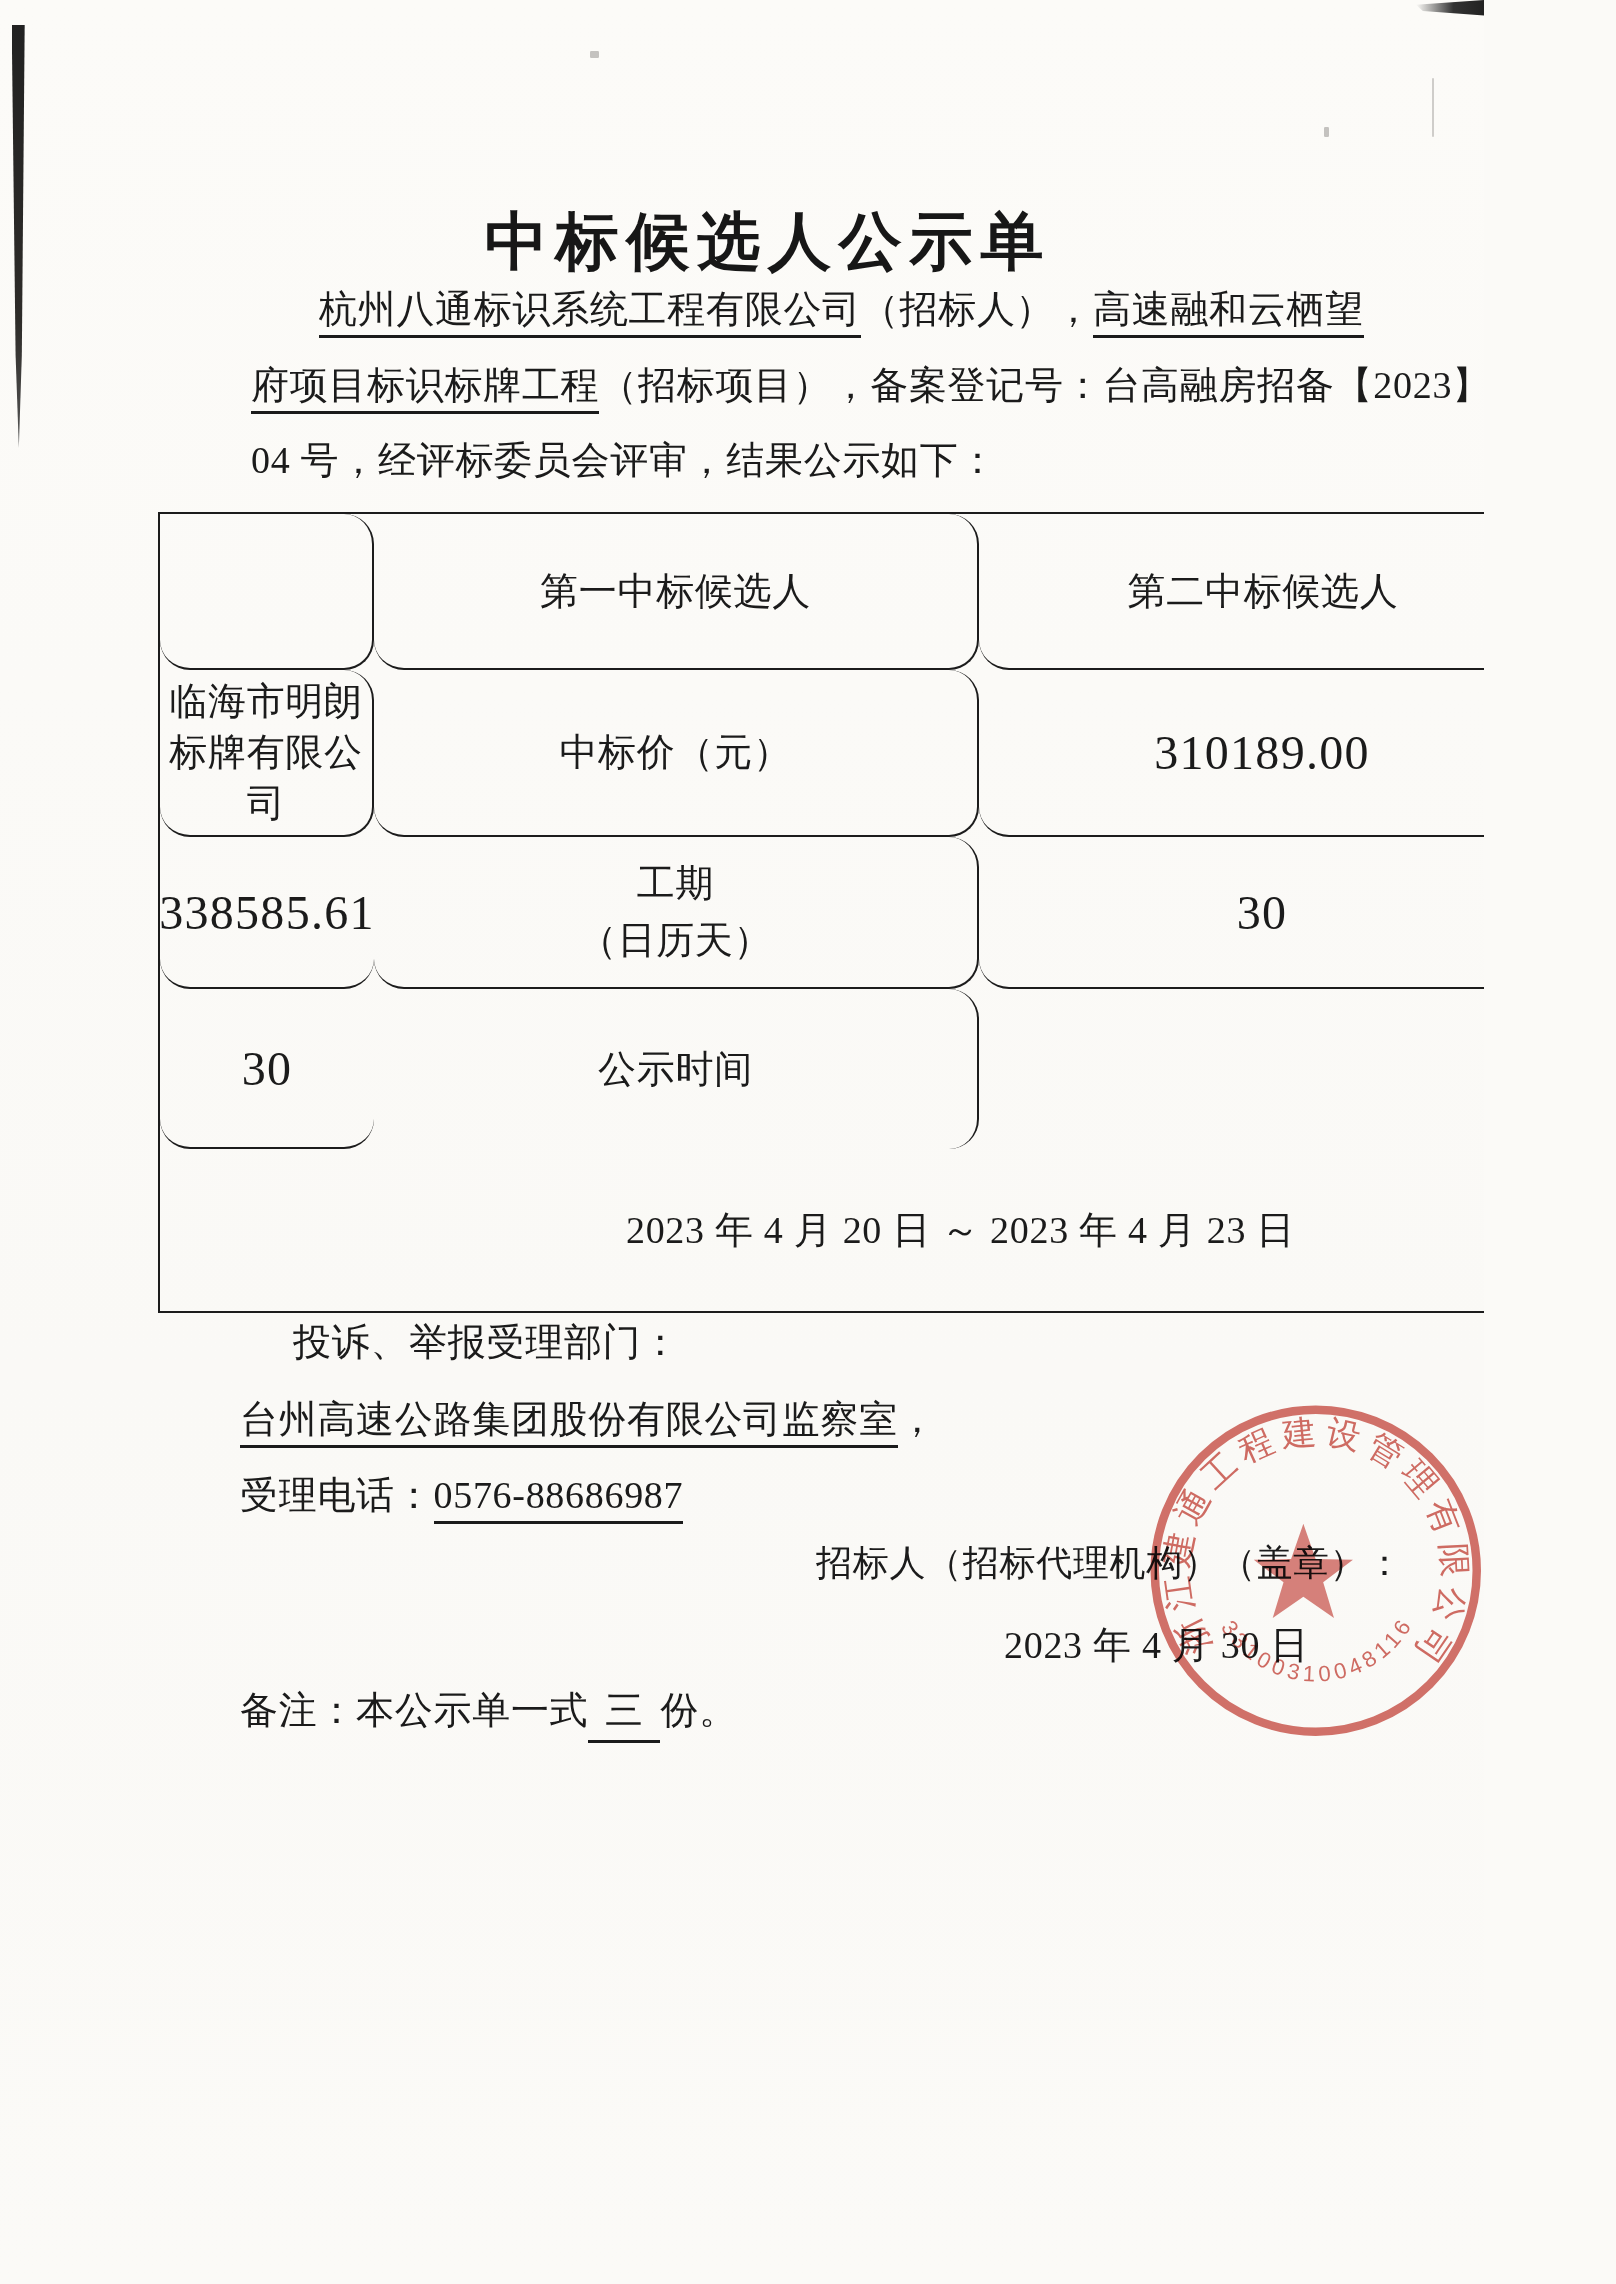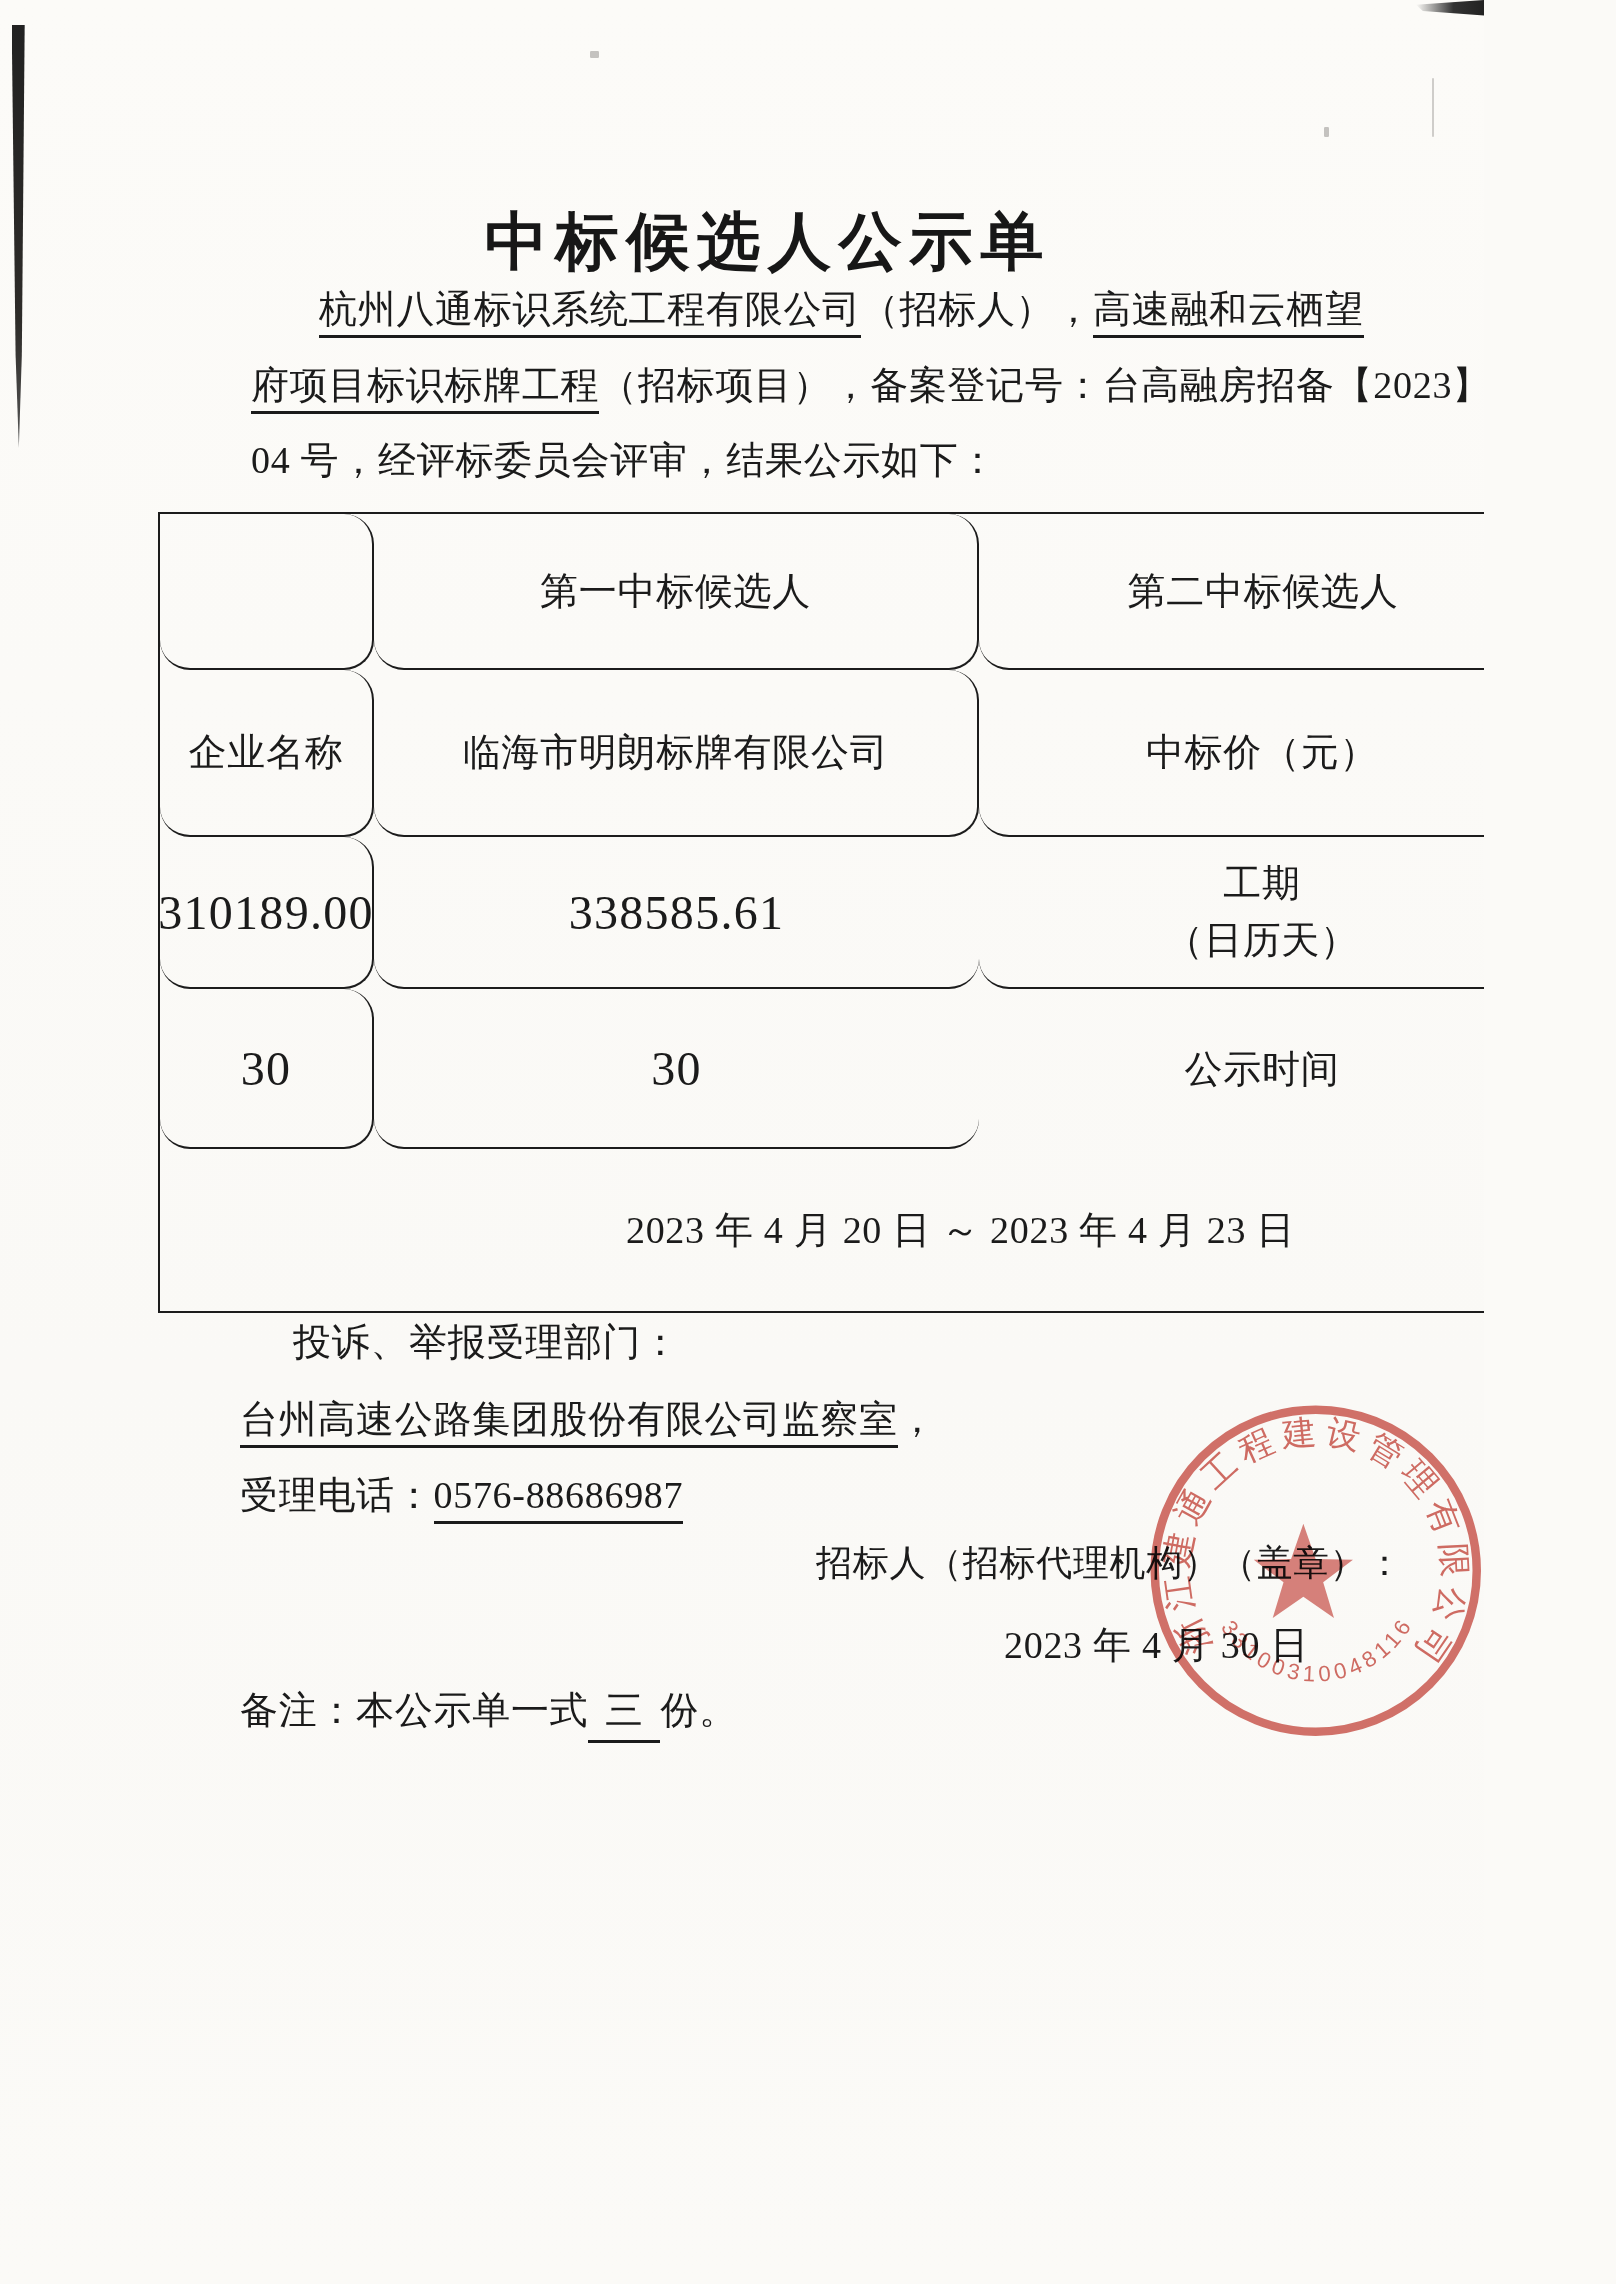--- a/index.html
+++ b/index.html
@@ -90,21 +90,20 @@
   <div class="intro-line il2"><span class="u">府项目标识标牌工程</span><span>（招标项目），备案登记号：台高融房招备【2023】</span></div>
 
   <div class="intro-line il3">04 号，经评标委员会评审，结果公示如下：</div>
 
   <div class="ntable">
 
     <div class="cell"></div>
     <div class="cell">第一中标候选人</div>
     <div class="cell lastcol">第二中标候选人</div>
 
-    <div class="cell">企业名称</div>
     <div class="cell">临海市明朗标牌有限公司</div>
 
     <div class="cell">中标价（元）</div>
     <div class="cell num">310189.00</div>
     <div class="cell num lastcol">338585.61</div>
 
     <div class="cell">
       <div class="two-line">
         <div>工期</div>
         <div>（日历天）</div>

